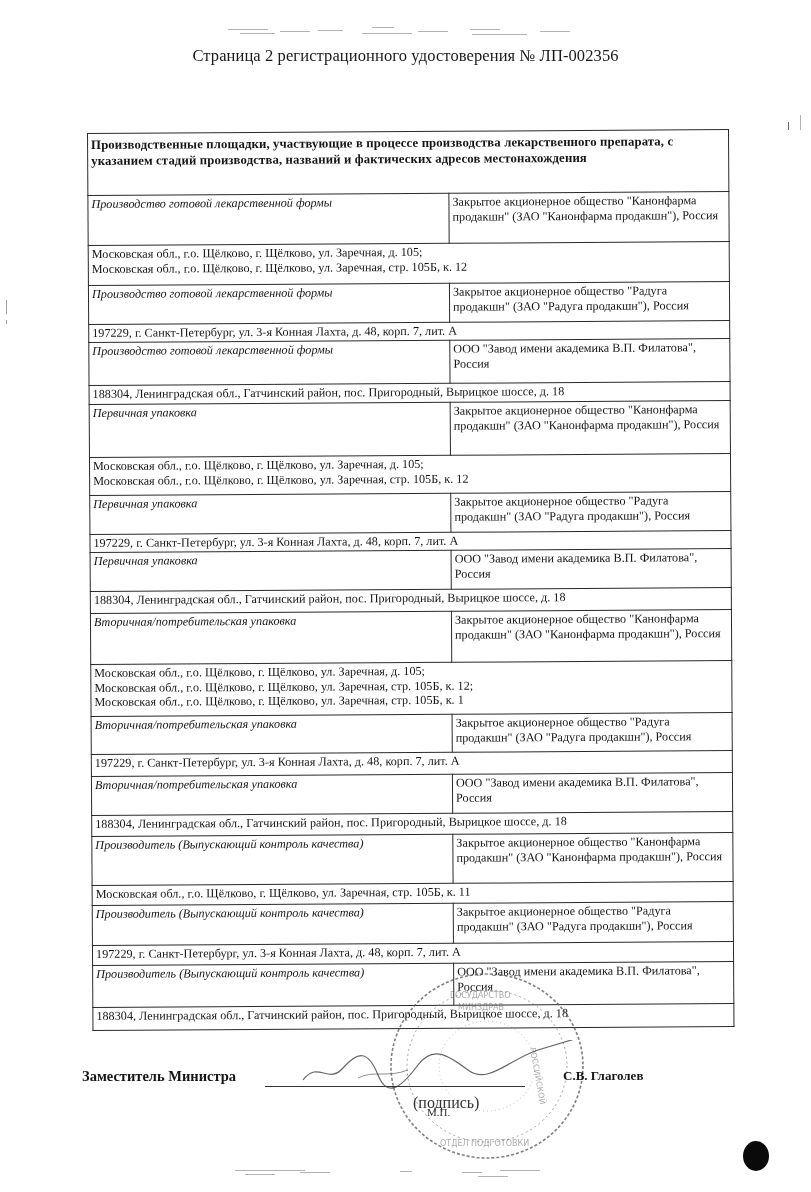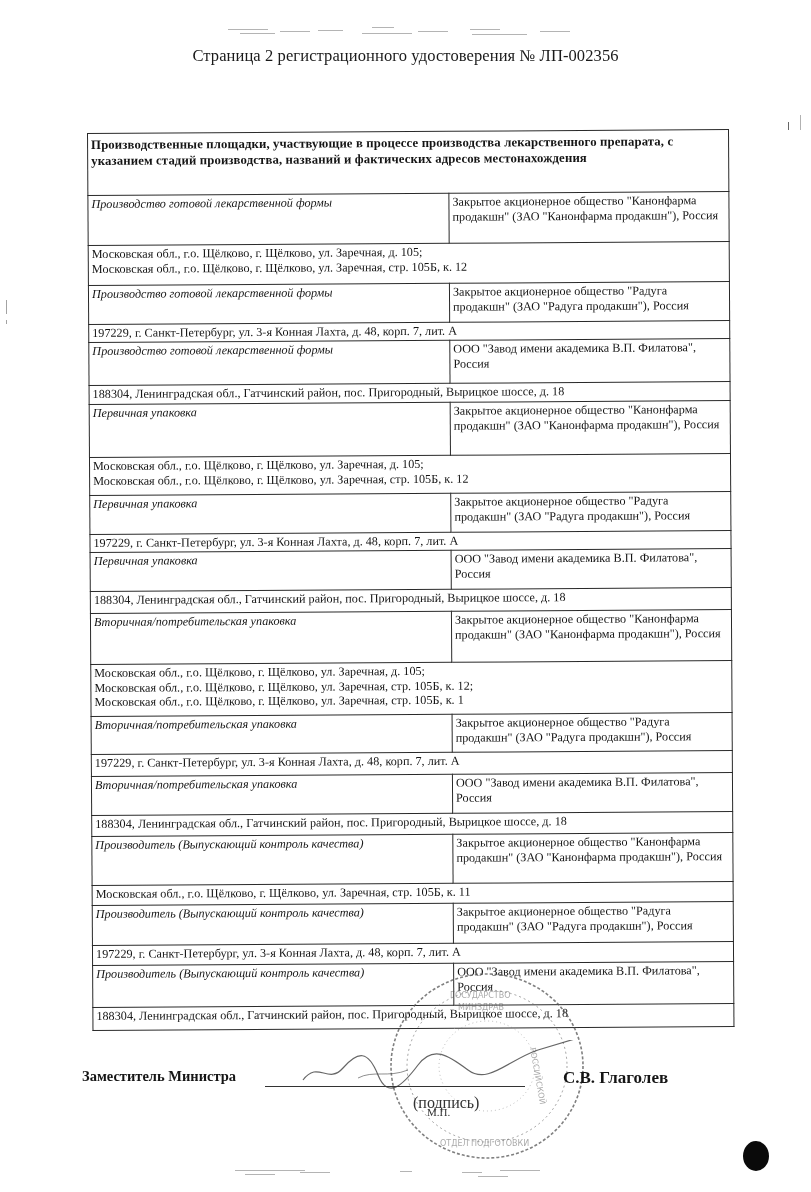--- a/index.html
+++ b/index.html
@@ -33,21 +33,21 @@
   .addr-big { font-size: 13.2px; line-height: 16px; }
   .addr-line { display: block; }
 
   .signature-block {
     position: absolute; left: 0; top: 1060px; width: 811px; height: 40px; padding-left: 28px;
   }
   .sig-role {
     position: absolute; left: 82px; top: 8px; font-weight: bold; font-size: 14.5px;
   }
   .sig-name {
-    position: absolute; left: 563px; top: 8px; font-weight: bold; font-size: 17px;
+    position: absolute; left: 563px; top: 8px; font-weight: bold; font-size: 13px;
   }
   .sig-line {
     position: absolute; left: 265px; top: 26px; width: 260px; height: 1px; background: #333;
   }
   .sig-caption {
     position: absolute; left: 413px; top: 34px; font-size: 16px; color: #333;
   }
   .seal-caption {
     position: absolute; left: 427px; top: 1106px; font-size: 11px; color: #333;
   }

